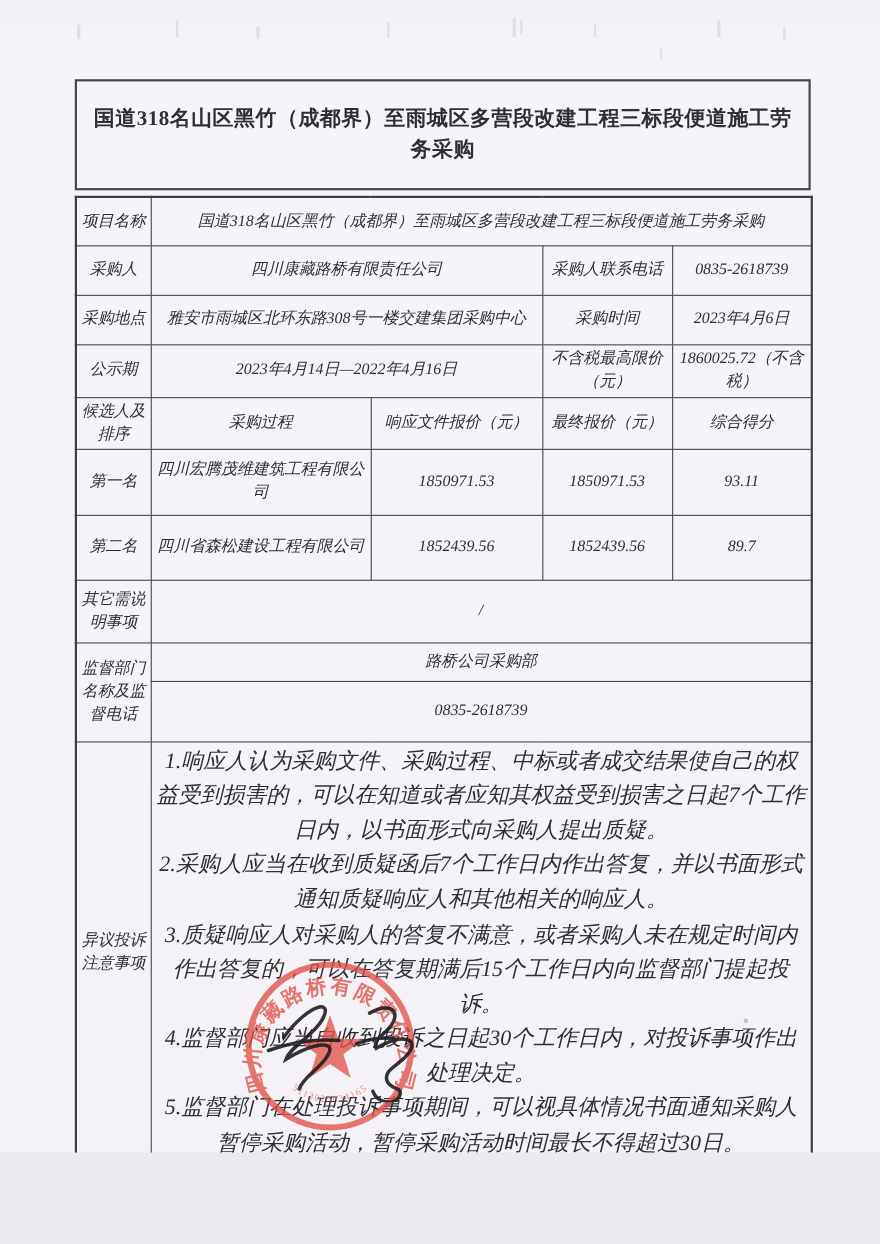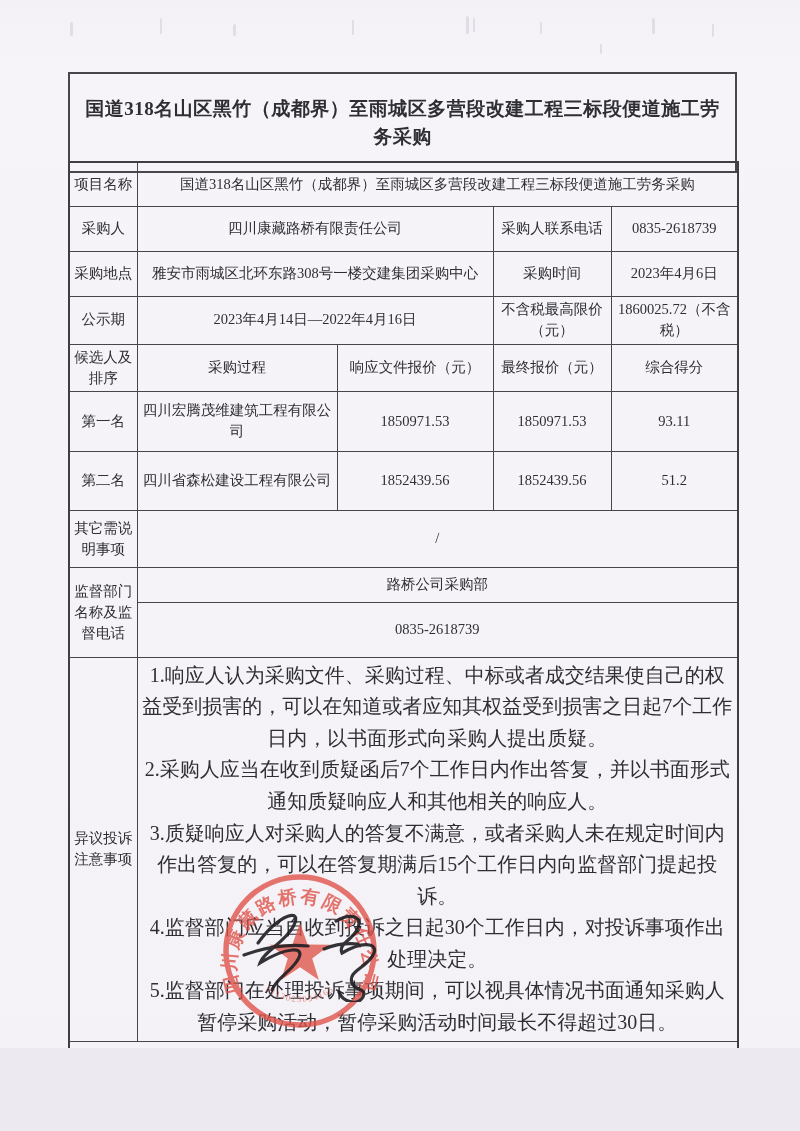--- a/index.html
+++ b/index.html
@@ -39,25 +39,26 @@
   }
   .title-line {
     font-weight: bold;
     font-size: 19px;
     line-height: 28px;
     letter-spacing: .5px;
   }
   
   table.main {
     position: absolute;
-    left: 68px; top: 161px;
+    left: 68px; top: 178px;
     width: 669px;
     border-collapse: collapse;
     table-layout: fixed;
     font-size: 14.5px;
+    font-style: italic;
   }
   table.main td {
     border: 1.5px solid #46464b;
     vertical-align: middle;
     text-align: center;
     padding: 2px 4px;
     line-height: 1.45;
   }
   table.main { border: 2px solid #3e3e43; }
   td.lbl { padding: 2px 3px; }
@@ -155,21 +156,21 @@
         <td class="name-cell">四川宏腾茂维建筑工程有限公司</td>
         <td>1850971.53</td>
         <td>1850971.53</td>
         <td>93.11</td>
       </tr>
       <tr style="height:59px">
         <td>第二名</td>
         <td class="name-cell">四川省森松建设工程有限公司</td>
         <td>1852439.56</td>
         <td>1852439.56</td>
-        <td>51.2</td>
+        <td>89.7</td>
       </tr>
       <tr style="height:57px">
         <td class="lbl">其它需说明事项</td>
         <td colspan="4">/</td>
       </tr>
       <tr style="height:35px">
         <td class="lbl" rowspan="2">监督部门名称及监督电话</td>
         <td colspan="4">路桥公司采购部</td>
       </tr>
       <tr style="height:55px">

